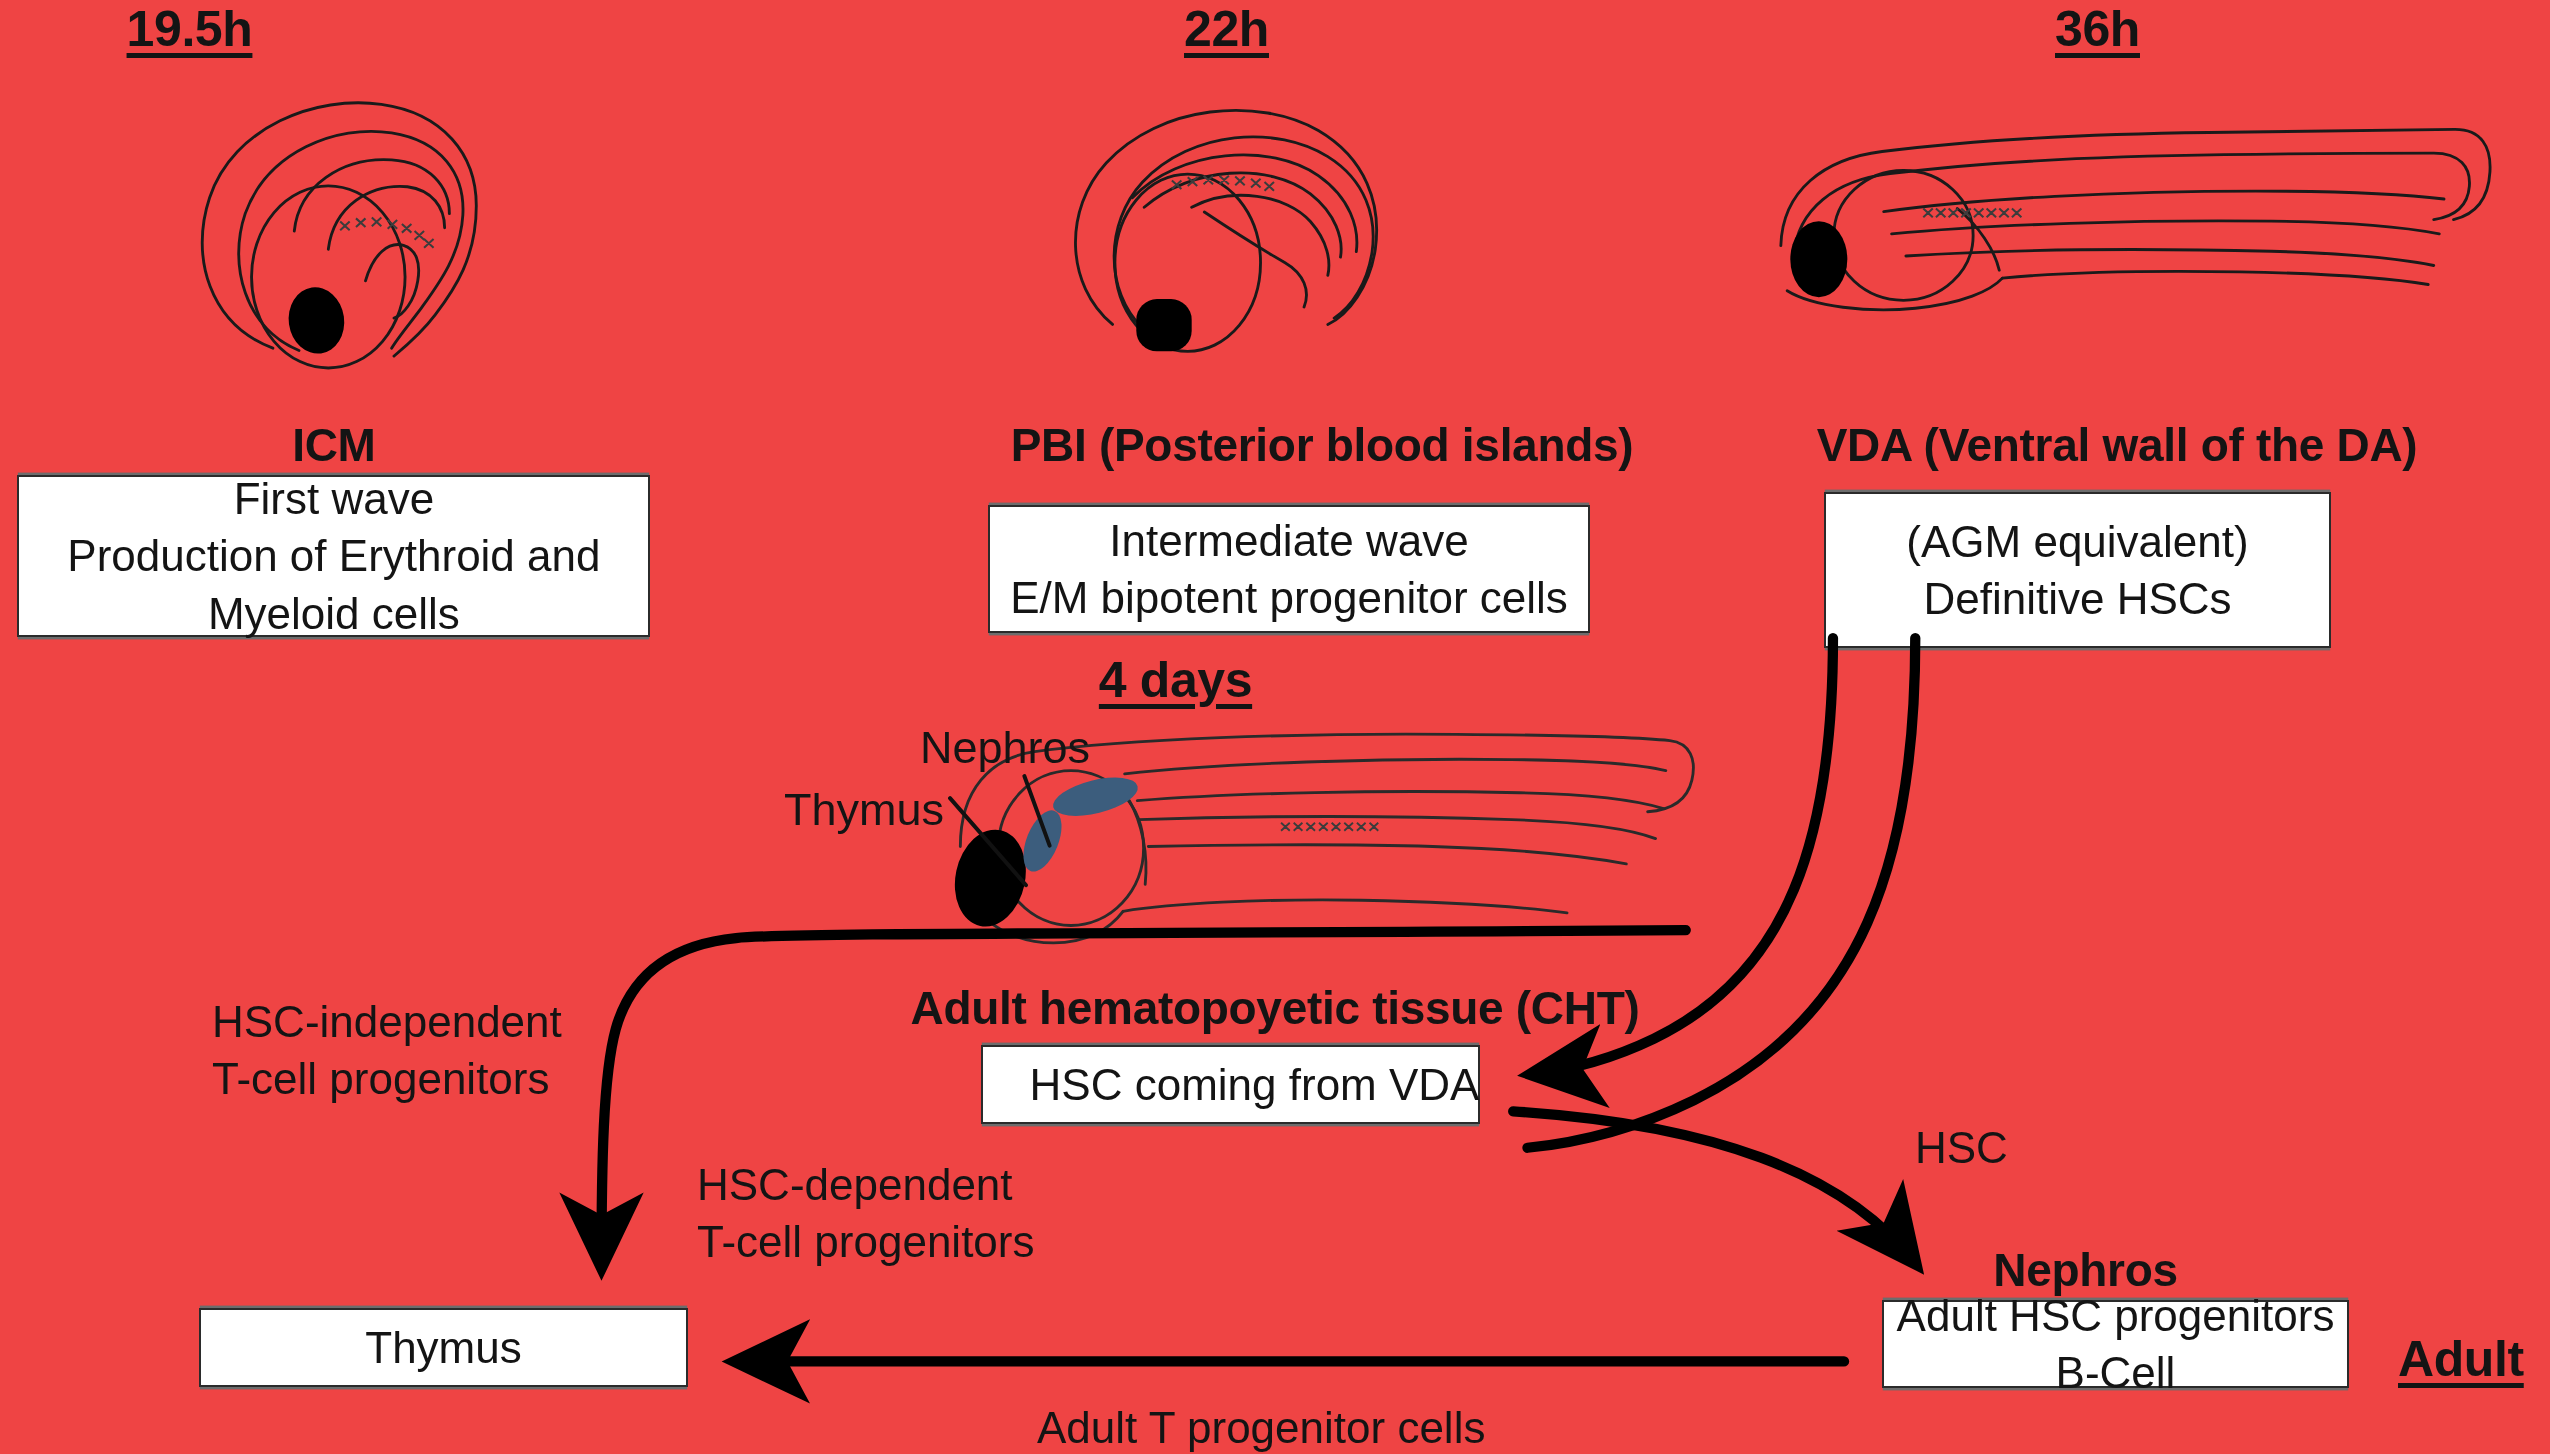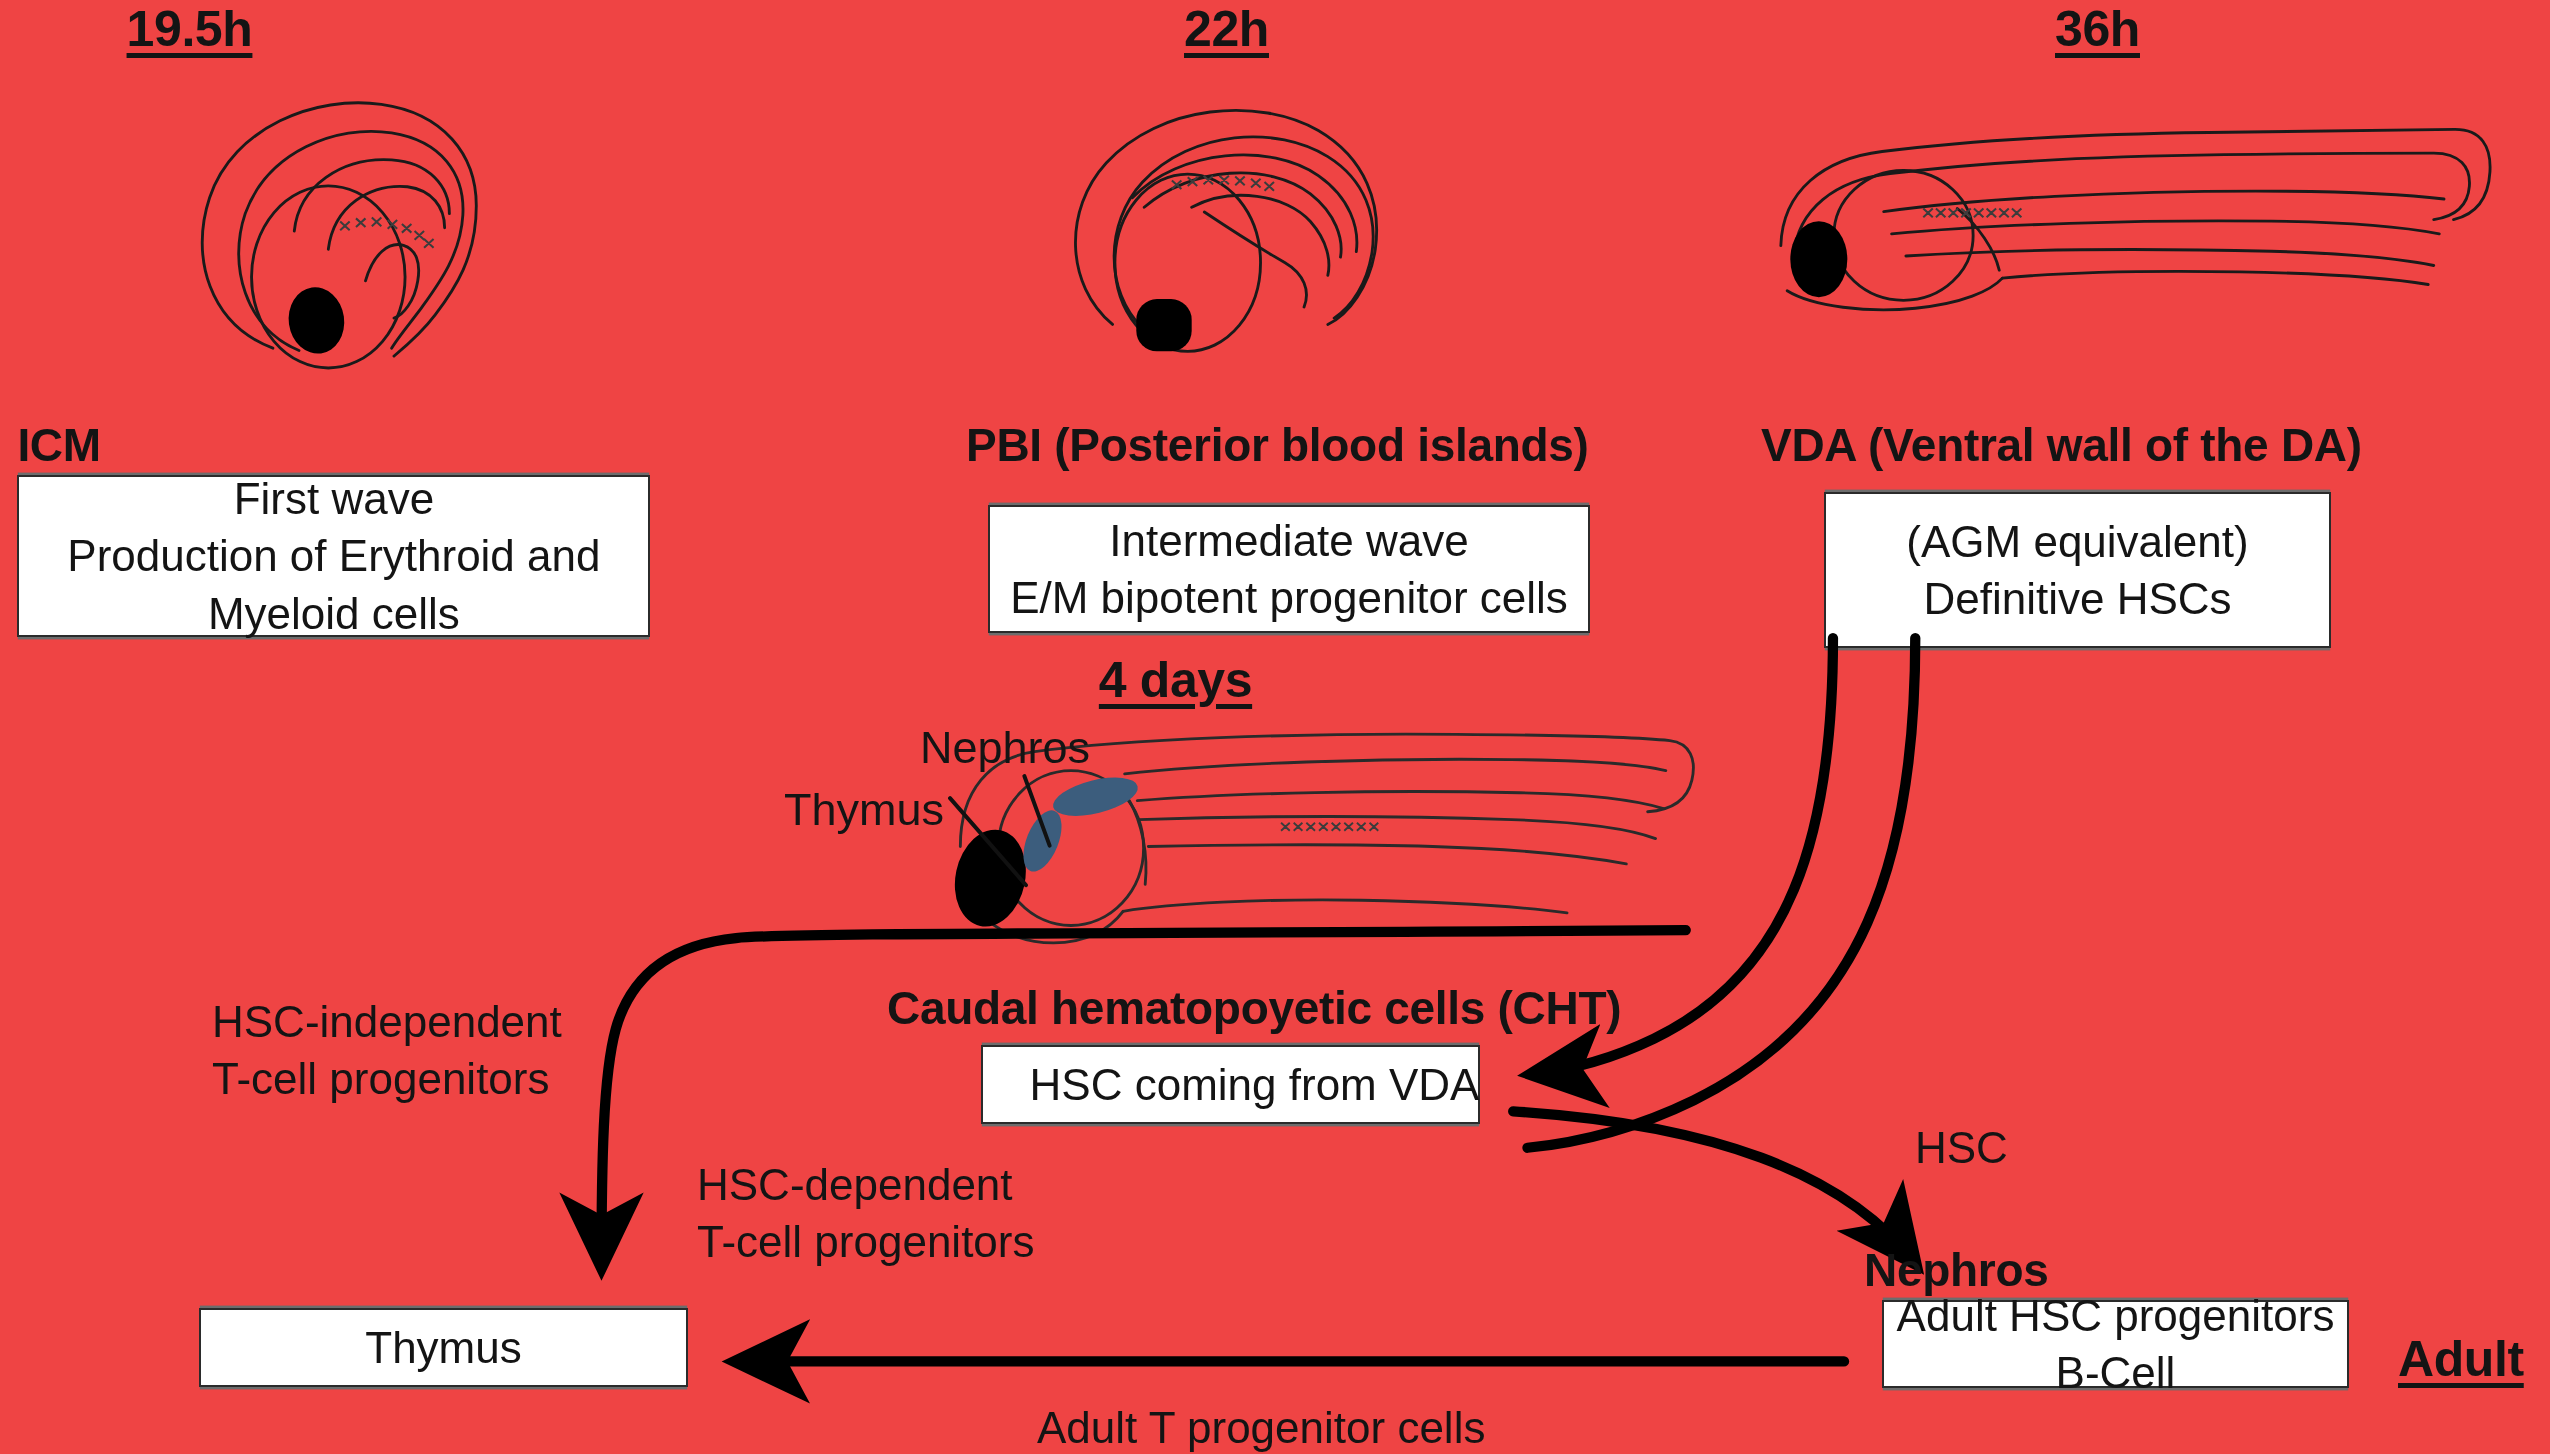--- a/index.html
+++ b/index.html
@@ -25,21 +25,21 @@
     text-underline-offset:7.1px;
     text-decoration-thickness:4.7px;
     letter-spacing:-0.4px;
     white-space:nowrap;
     text-align:center;
   }
   .region-title{
     font-size:46px;
     font-weight:bold;
     white-space:nowrap;
-    text-align:left;
+    text-align:center;
     letter-spacing:-0.3px;
   }
   .plain-label{
     font-size:44px;
     white-space:nowrap;
     line-height:1.30;
   }
   .callout-label{
     font-size:45px;
     white-space:nowrap;
@@ -203,21 +203,21 @@
   <div class="abs callout-label" style="left:920px;top:722px;">Nephros</div>
   <div class="abs callout-label" style="left:784px;top:784px;">Thymus</div>
 
   <svg class="abs" style="left:863px;top:760px;" width="261" height="119" viewBox="0 0 330 150">
     <g stroke="#111111" stroke-width="5" fill="none" stroke-linecap="round">
       <path d="M110 48 L 206 158"></path>
       <path d="M204 20 L 236 108"></path>
     </g>
   </svg>
 
-  <div class="abs region-title" style="left:887px;top:981px;width:776px;">Caudal hematopoyetic cells (CHT)</div>
+  <div class="abs region-title" style="left:887px;top:981px;width:776px;">Adult hematopoyetic tissue (CHT)</div>
 
   <div class="abs box" style="left:981px;top:1045px;width:499px;height:79px;padding-left:48px;">
     <span class="ln">HSC coming from VDA</span>
   </div>
 
   <svg class="abs" style="left:0;top:0;" width="2550" height="1455" viewBox="0 0 3222 1838">
     <defs>
       <marker id="ah" markerWidth="9" markerHeight="9" refX="7.2" refY="4.5" orient="auto">
         <path d="M0,0.4 L8.6,4.5 L0,8.6 L2.2,4.5 Z" fill="#000000"></path>
       </marker>

